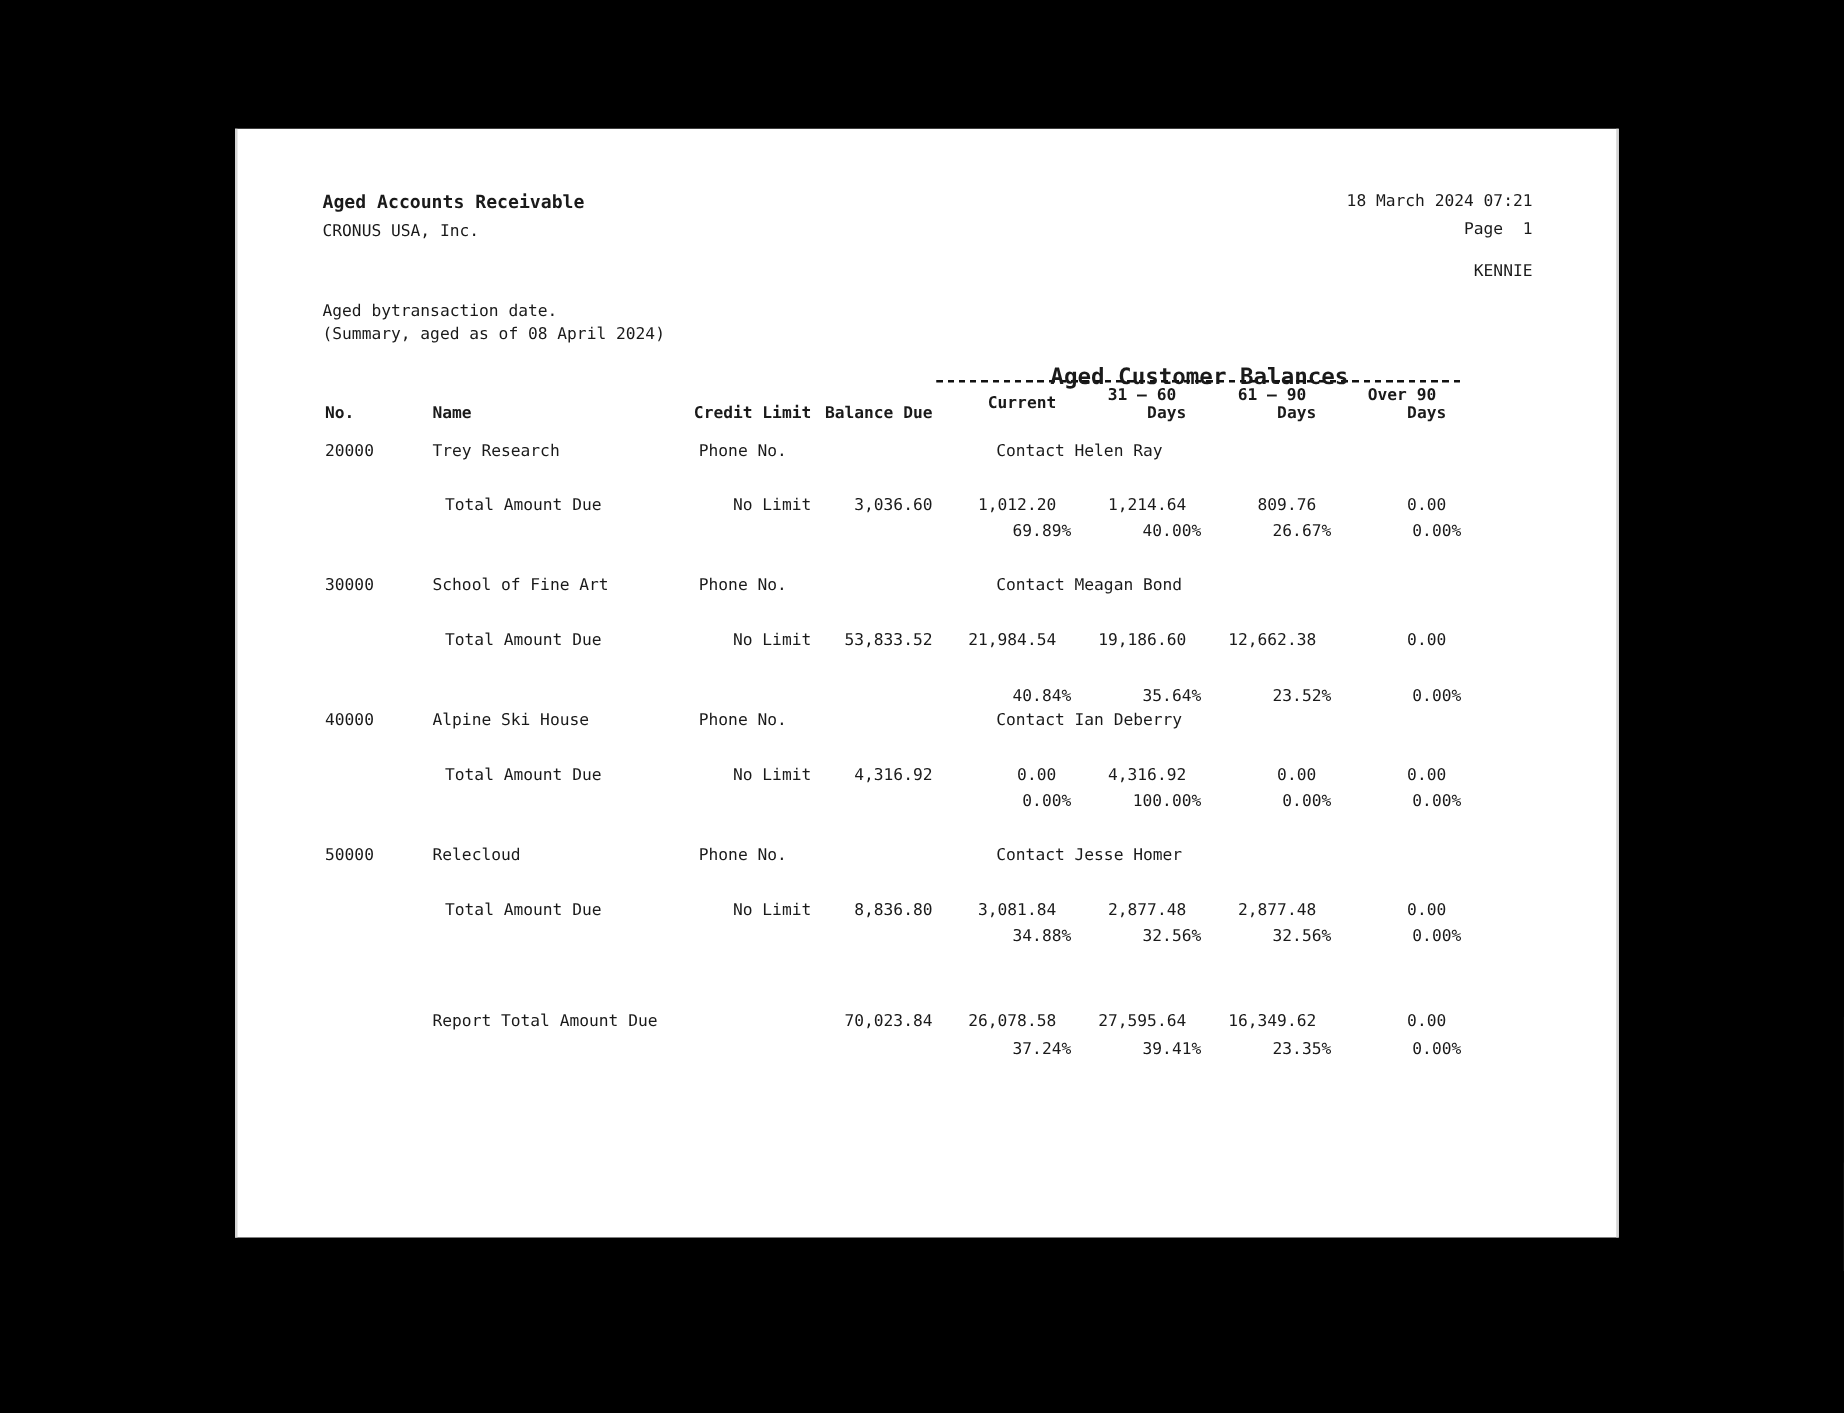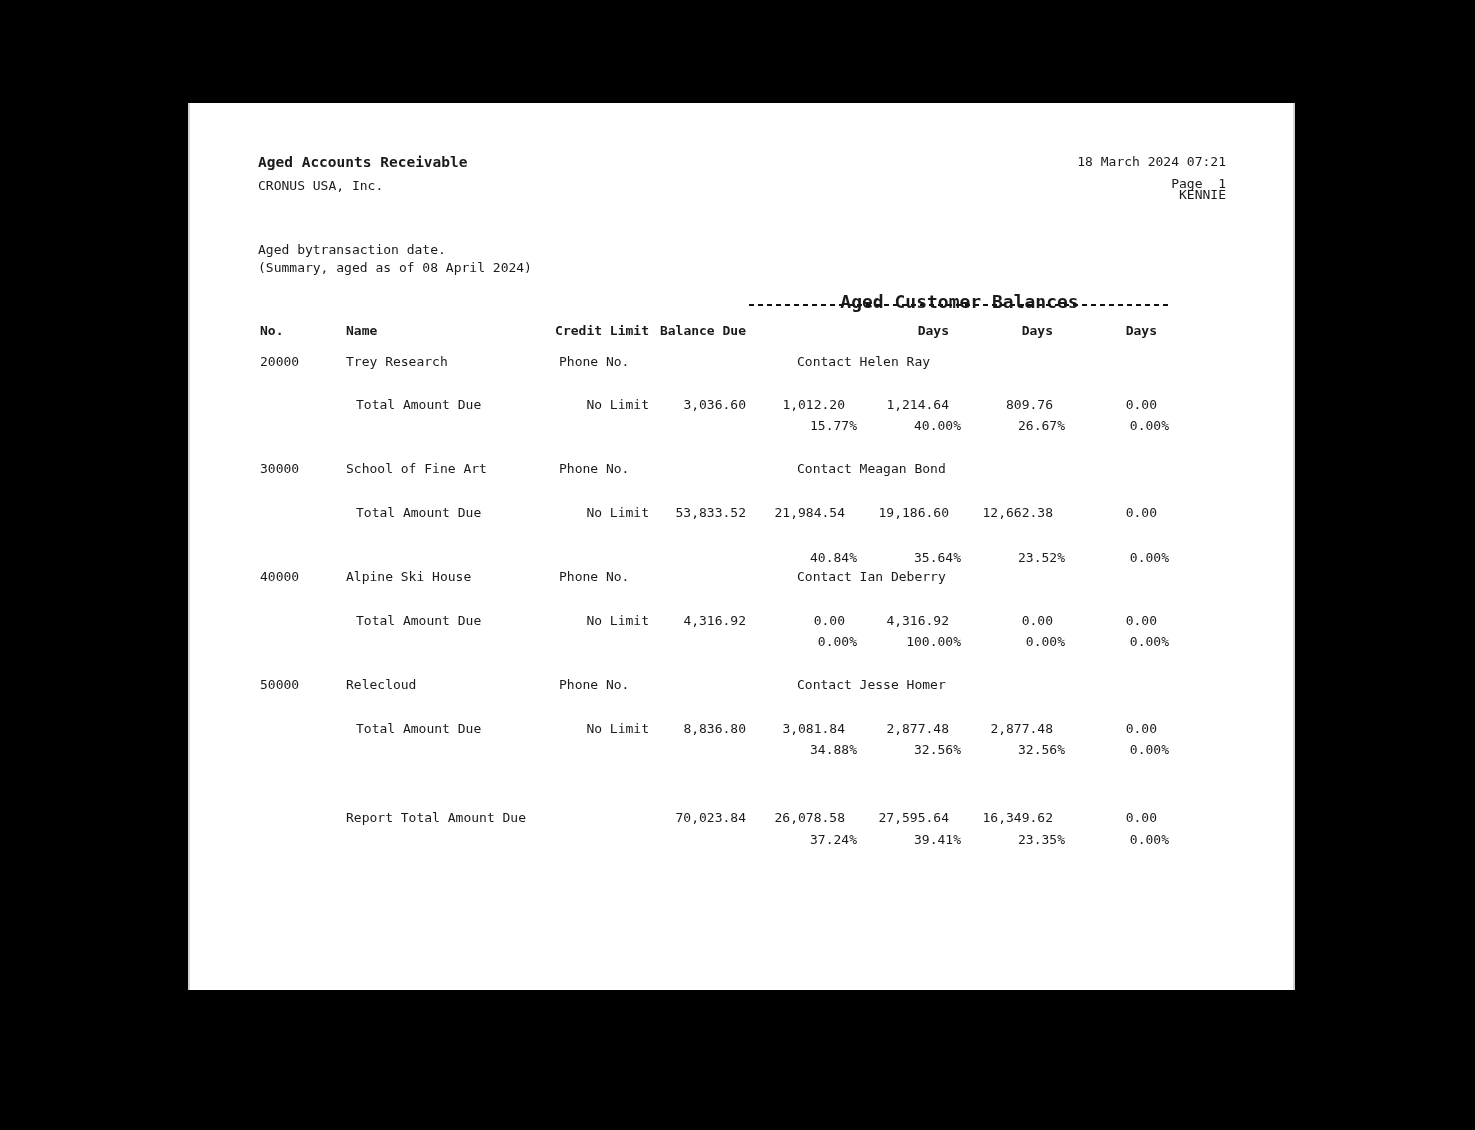--- a/index.html
+++ b/index.html
@@ -46,29 +46,37 @@
 </head>
 <body>
 
 <div class="stage">
   <div class="page">
 
     <div class="abs title">Aged Accounts Receivable</div>
     <div class="abs company">CRONUS USA, Inc.</div>
     <div class="abs hdr-right" style="top:52px;">18 March 2024 07:21</div>
     <div class="abs hdr-right" style="top:74px;">Page  1</div>
-    <div class="abs hdr-right" style="top:85px;">KENNIE</div>
+    <div class="abs hdr-right" style="top:108px;">KENNIE</div>
     <div class="abs" style="left:68px;top:118px;margin-top:40px;">(Summary, aged as of 08 April 2024)</div>
     <div class="abs" style="left:68px;top:140px;">Aged bytransaction date.</div>
 
     <div class="band">
       <div class="dashes"></div>
       <div class="band-label">Aged Customer Balances</div>
     </div>
 
+    <div class="row" style="top:207px;">
+      <span class="b hr-31">31 – 60</span>
+      <span class="b hr-61">61 – 90</span>
+      <span class="b hr-90">Over 90</span>
+    </div>
+    <div class="row" style="top:213px;">
+      <span class="b cr-cur">Current</span>
+    </div>
     <div class="row" style="top:221px;">
       <span class="b cl-no">No.</span>
       <span class="b cl-name">Name</span>
       <span class="b cr-credit">Credit Limit</span>
       <span class="b cr-bal">Balance Due</span>
       <span class="b cr-31">Days</span>
       <span class="b cr-61">Days</span>
       <span class="b cr-90">Days</span>
     </div>
 
@@ -81,21 +89,21 @@
     <div class="row" style="top:295px;">
       <span class="cl-total">Total Amount Due</span>
       <span class="cr-credit">No Limit</span>
       <span class="cr-bal">3,036.60</span>
       <span class="cr-cur">1,012.20</span>
       <span class="cr-31">1,214.64</span>
       <span class="cr-61">809.76</span>
       <span class="cr-90">0.00</span>
     </div>
     <div class="row" style="top:316px;">
-      <span class="pr-cur">15.77%</span>
+      <span class="pr-cur">69.89%</span>
       <span class="pr-31">40.00%</span>
       <span class="pr-61">26.67%</span>
       <span class="pr-90">0.00%</span>
     </div>
 
     <div class="row" style="top:359px;">
       <span class="cl-no">30000</span>
       <span class="cl-name">School of Fine Art</span>
       <span class="cl-phone">Phone No.</span>
       <span class="cl-contact">Contact Meagan Bond</span>

